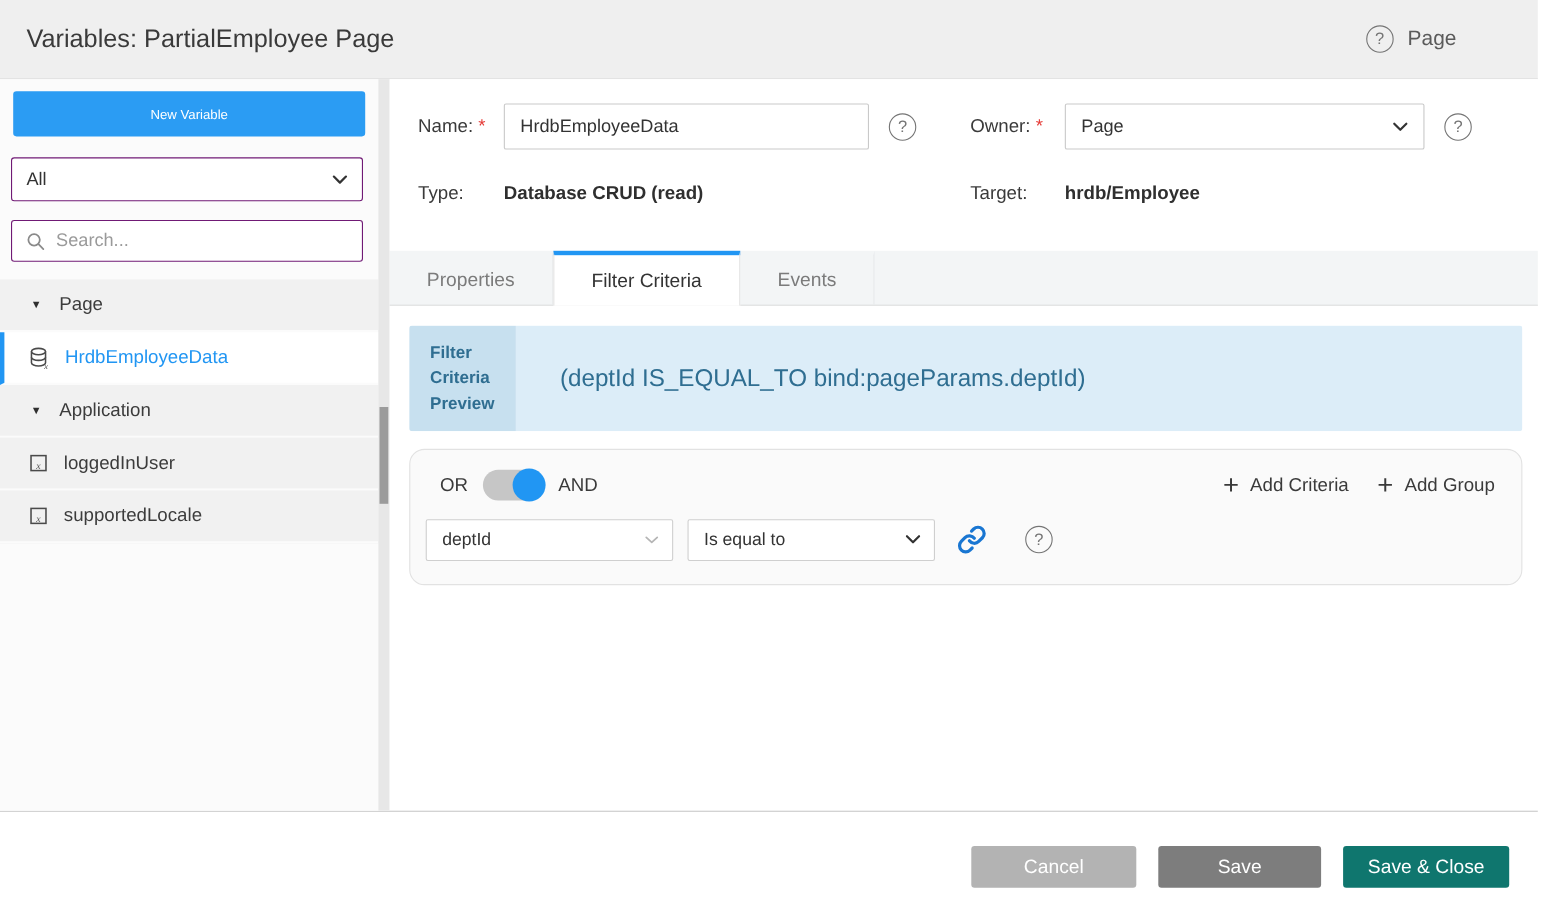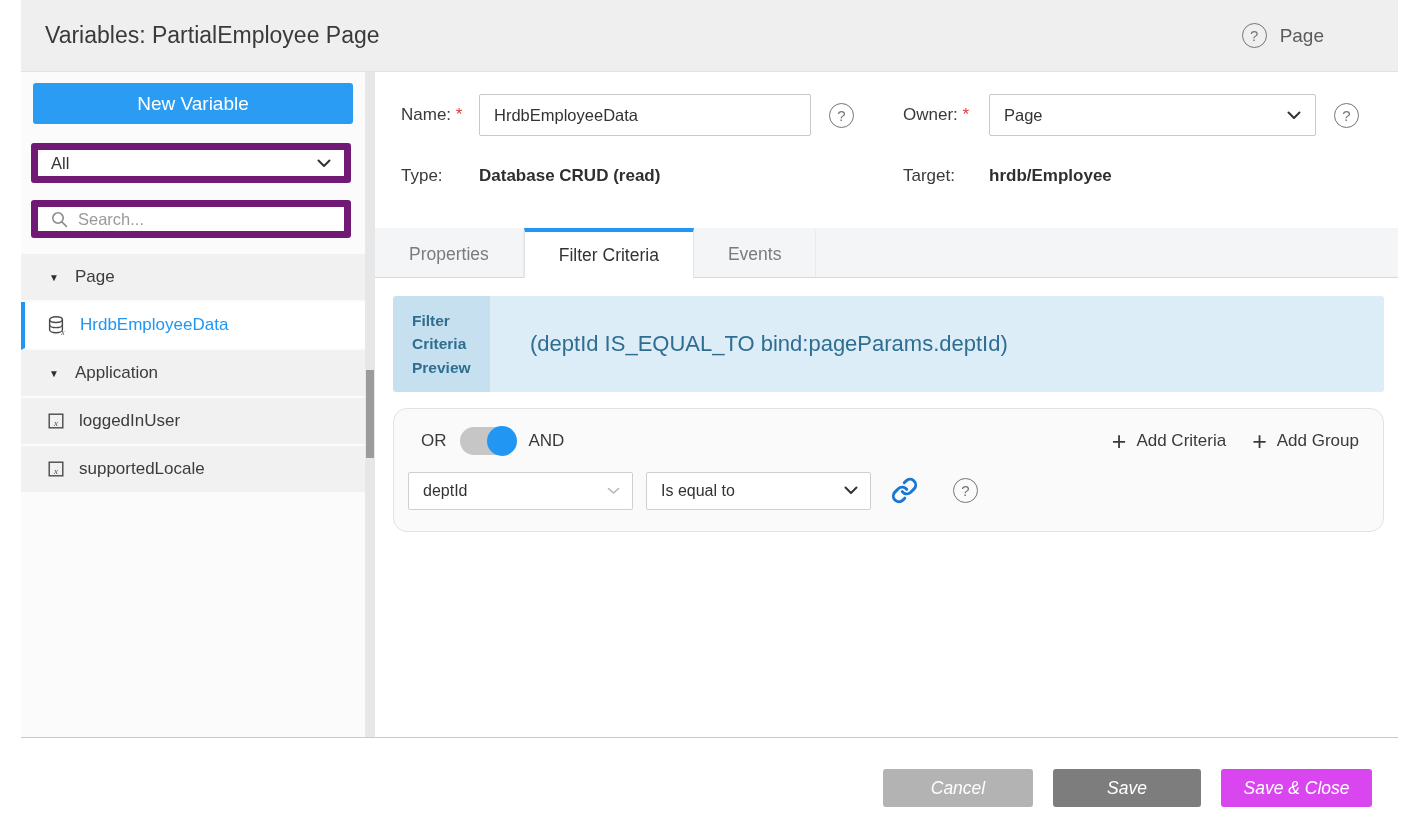--- a/index.html
+++ b/index.html
@@ -3,21 +3,21 @@
 <meta charset="utf-8">
 <title>Variables: PartialEmployee Page</title>
 <style>
   * { box-sizing: border-box; margin: 0; padding: 0; }
   html, body { width: 1409px; height: 838px; overflow: hidden; }
   body {
     font-family: "Liberation Sans", sans-serif;
     background: #ffffff;
     color: #3a3a3a;
   }
-  .app { width: 1398px; height: 838px; display: flex; flex-direction: column; padding-left: 21px; }
+  .app { width: 1398px; height: 838px; display: flex; flex-direction: column; }
 
   
   .header {
     flex: none; height: 72px; background: #efefef;
     border-bottom: 1px solid #e2e2e2;
     display: flex; align-items: center; justify-content: space-between;
     padding: 0 74px 0 24px;
   }
   .page-title { font-size: 23px; color: #3a3a3a; }
   .help-btn { display: flex; align-items: center; gap: 13px; cursor: pointer; color: #5b5b5b; font-size: 19px; }
@@ -28,27 +28,27 @@
   }
 
   
   .body { flex: 1; display: flex; min-height: 0; }
 
   
   .sidebar { flex: none; width: 354px; background: #fbfbfb; position: relative; }
   .sidebar-inner { width: 344px; padding-top: 11px; }
   .new-var-btn {
     display: block; margin: 0 auto; width: 320px; height: 41px;
-    background: #2b9cf3; color: #fff; font-size: 19px;
+    background: #2b9cf3; color: #fff; font-size: 12px;
     border: none; border-radius: 3px; cursor: pointer;
     font-family: "Liberation Sans", sans-serif;
   }
   .sb-field {
     width: 320px; margin-left: 10px; height: 40px;
-    background: #fff; border: 7px solid #701a75; border-radius: 3px;
+    background: #fff; border: 1px solid #701a75; border-radius: 3px;
     display: flex; align-items: center; padding: 0 13px; cursor: pointer;
   }
   .sb-select { margin-top: 19px; justify-content: space-between; font-size: 16.5px; color: #333; }
   .sb-search { margin-top: 17px; height: 38px; gap: 10px; }
   .sb-search input {
     border: none; outline: none; flex: 1; font-size: 16.5px; background: transparent;
     font-family: "Liberation Sans", sans-serif; color: #333;
   }
   .sb-search input::placeholder { color: #9a9a9a; }
 
@@ -146,25 +146,25 @@
   .crit-help { margin-left: 22px; }
 
   
   .footer {
     flex: none; height: 101px; background: #fff; border-top: 1px solid #c9c9c9;
     display: flex; align-items: center; justify-content: flex-end;
     gap: 20px; padding-right: 26px;
   }
   .btn {
     height: 38px; border: none; border-radius: 3px; color: #fff; font-size: 17.5px;
-    cursor: pointer; font-family: "Liberation Sans", sans-serif; font-style: italic;
+    cursor: pointer; font-family: "Liberation Sans", sans-serif;
   }
   .btn-cancel { width: 150px; background: #b3b3b3; }
   .btn-save { width: 148px; background: #7d7d7d; }
-  .btn-saveclose { width: 151px; background: #d946ef; }
+  .btn-saveclose { width: 151px; background: #0f766e; }
 
   svg { display: block; }
 </style>
 </head>
 <body>
 
 <div class="app">
 
   <div class="header">
     <div class="page-title">Variables: PartialEmployee Page</div>

